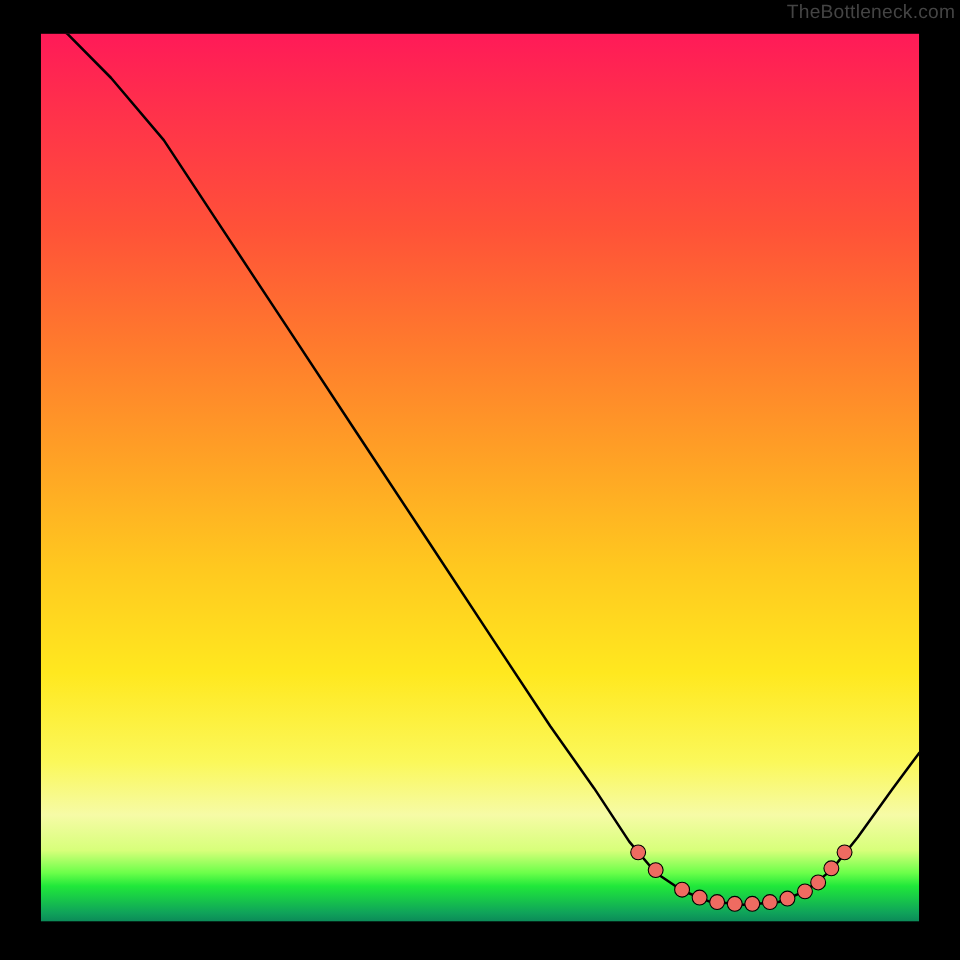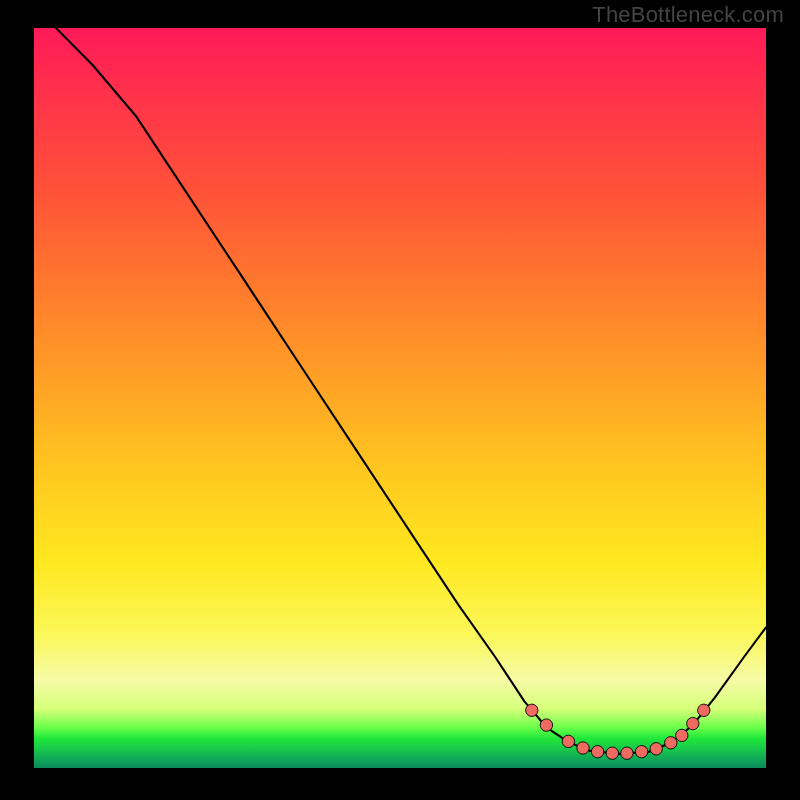--- a/index.html
+++ b/index.html
@@ -13,23 +13,23 @@
   }
   .frame {
     position: relative;
     width: 800px;
     height: 800px;
     background: #000;
   }
   .watermark {
     position: absolute;
     top: 2px;
-    right: 16px;
+    right: 4px;
     color: #444;
-    font-size: 22px;
+    font-size: 16px;
     font-weight: 500;
     letter-spacing: 0.2px;
     z-index: 50;
   }
   .plot-area {
     position: absolute;
     left: 34px;
     top: 28px;
     width: 732px;
     height: 740px;

